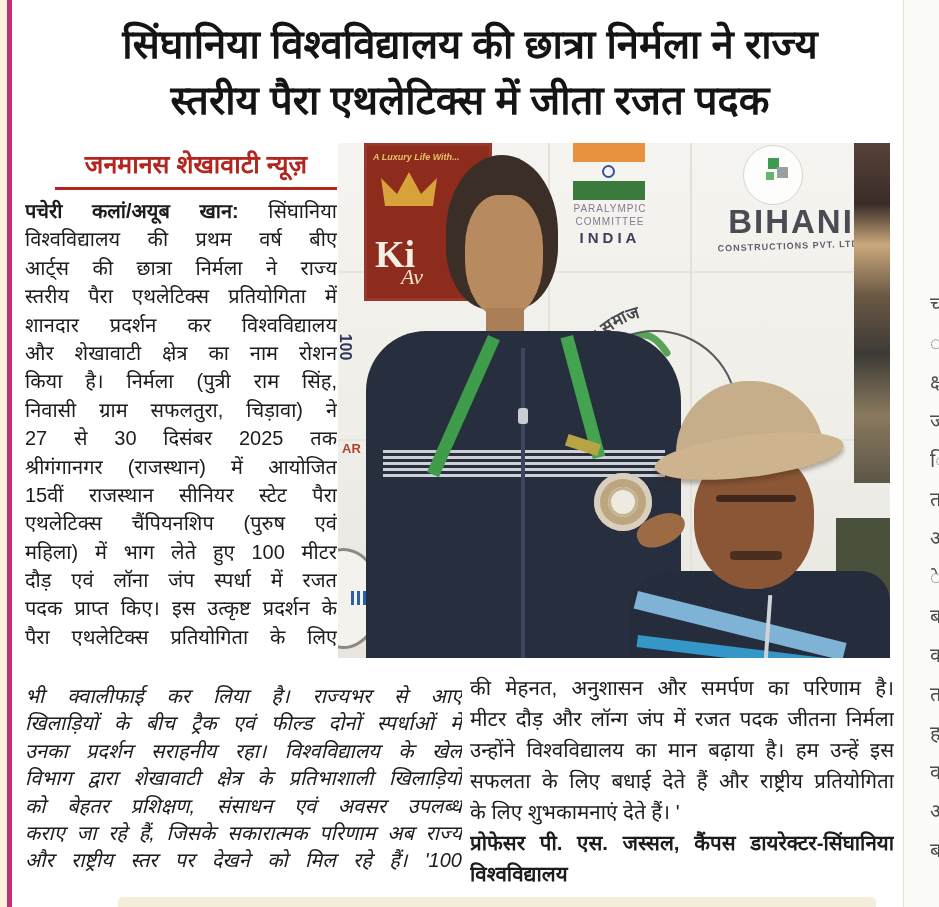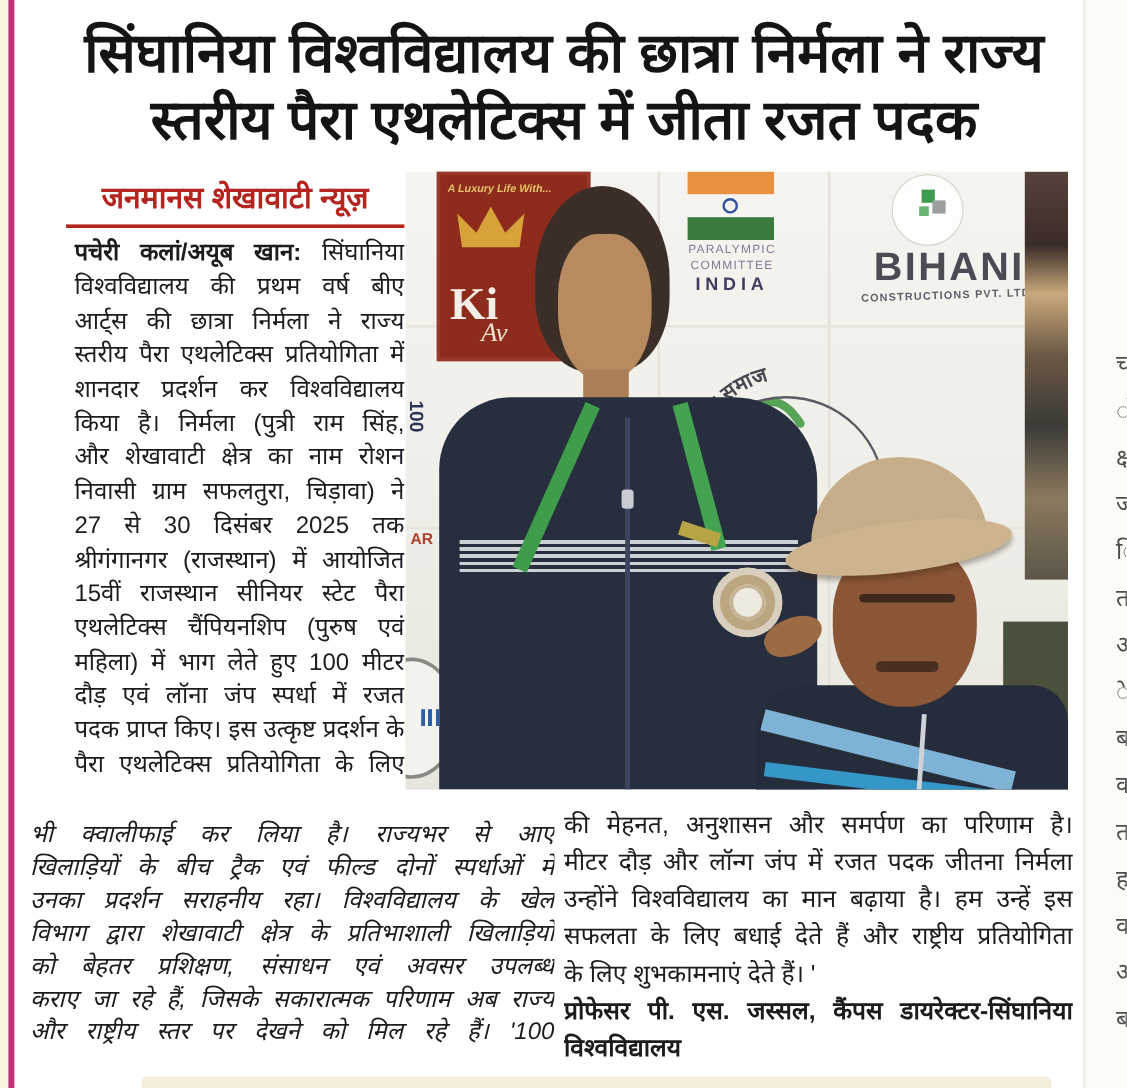--- a/index.html
+++ b/index.html
@@ -6,33 +6,33 @@
   body{background:#ffffff;font-family:"Liberation Sans", sans-serif;}
   .page{position:relative;width:939px;height:907px;background:#ffffff;overflow:hidden;}
 
   
   .edge-cream{position:absolute;left:0;top:0;width:7px;height:907px;background:#faf4dc;}
   .edge-magenta{position:absolute;left:7px;top:0;width:5px;height:907px;background:#bf3079;}
   .bottom-strip{position:absolute;left:118px;top:897px;width:758px;height:10px;background:#f3eeda;border-radius:5px 5px 0 0;}
 
   
   .headline{position:absolute;left:20px;top:16px;width:900px;text-align:center;
-    font-weight:bold;color:#141414;font-size:46px;line-height:56px;white-space:nowrap;}
+    font-weight:bold;color:#141414;font-size:40px;line-height:56px;white-space:nowrap;}
 
   
   .byline{position:absolute;left:55px;top:146px;width:282px;text-align:center;
     color:#b3251e;font-weight:bold;font-size:25px;border-bottom:3px solid #b3251e;
     padding-bottom:7px;white-space:nowrap;overflow:hidden;}
 
   
   .col{position:absolute;color:#1c1c1c;overflow:hidden;}
   .jline{text-align:justify;text-align-last:justify;white-space:nowrap;overflow:hidden;}
   .lline{text-align:left;white-space:nowrap;overflow:hidden;}
   .col-narrow{left:25px;top:197px;width:312px;font-size:20px;}
-  .col-narrow>div{height:28.4px;line-height:28.4px;margin-left:37px;}
+  .col-narrow>div{height:28.4px;line-height:28.4px;}
   .col-wide{left:25px;top:683px;width:437px;font-size:20px;}
   .col-wide>div{height:27.4px;line-height:27.4px;font-style:italic;}
   .col-right{left:470px;top:672px;width:424px;font-size:20.5px;}
   .col-right>div{height:31px;line-height:31px;}
   .lead{font-weight:bold;}
   .b{font-weight:bold;}
 
   
   .right-strip{position:absolute;left:903px;top:0;width:36px;height:907px;background:#fbfbf8;border-left:1px solid #e2e2da;}
   .right-strip .glyphs{position:absolute;left:26px;top:285px;width:40px;color:#4e4e4e;
@@ -128,22 +128,22 @@
 
   <div class="col col-narrow">
     <div class="jline">
       <span class="lead">पचेरी कलां/अयूब खान:</span>
       <span>सिंघानिया</span>
     </div>
     <div class="jline">विश्वविद्यालय की प्रथम वर्ष बीए</div>
     <div class="jline">आर्ट्स की छात्रा निर्मला ने राज्य</div>
     <div class="jline">स्तरीय पैरा एथलेटिक्स प्रतियोगिता में</div>
     <div class="jline">शानदार प्रदर्शन कर विश्वविद्यालय</div>
+    <div class="jline">और शेखावाटी क्षेत्र का नाम रोशन</div>
     <div class="jline">किया है। निर्मला (पुत्री राम सिंह,</div>
-    <div class="jline">और शेखावाटी क्षेत्र का नाम रोशन</div>
     <div class="jline">निवासी ग्राम सफलतुरा, चिड़ावा) ने</div>
     <div class="jline">27 से 30 दिसंबर 2025 तक</div>
     <div class="jline">श्रीगंगानगर (राजस्थान) में आयोजित</div>
     <div class="jline">15वीं राजस्थान सीनियर स्टेट पैरा</div>
     <div class="jline">एथलेटिक्स चैंपियनशिप (पुरुष एवं</div>
     <div class="jline">महिला) में भाग लेते हुए 100 मीटर</div>
     <div class="jline">दौड़ एवं लॉना जंप स्पर्धा में रजत</div>
     <div class="jline">पदक प्राप्त किए। इस उत्कृष्ट प्रदर्शन के</div>
     <div class="jline">पैरा एथलेटिक्स प्रतियोगिता के लिए</div>
   </div>

